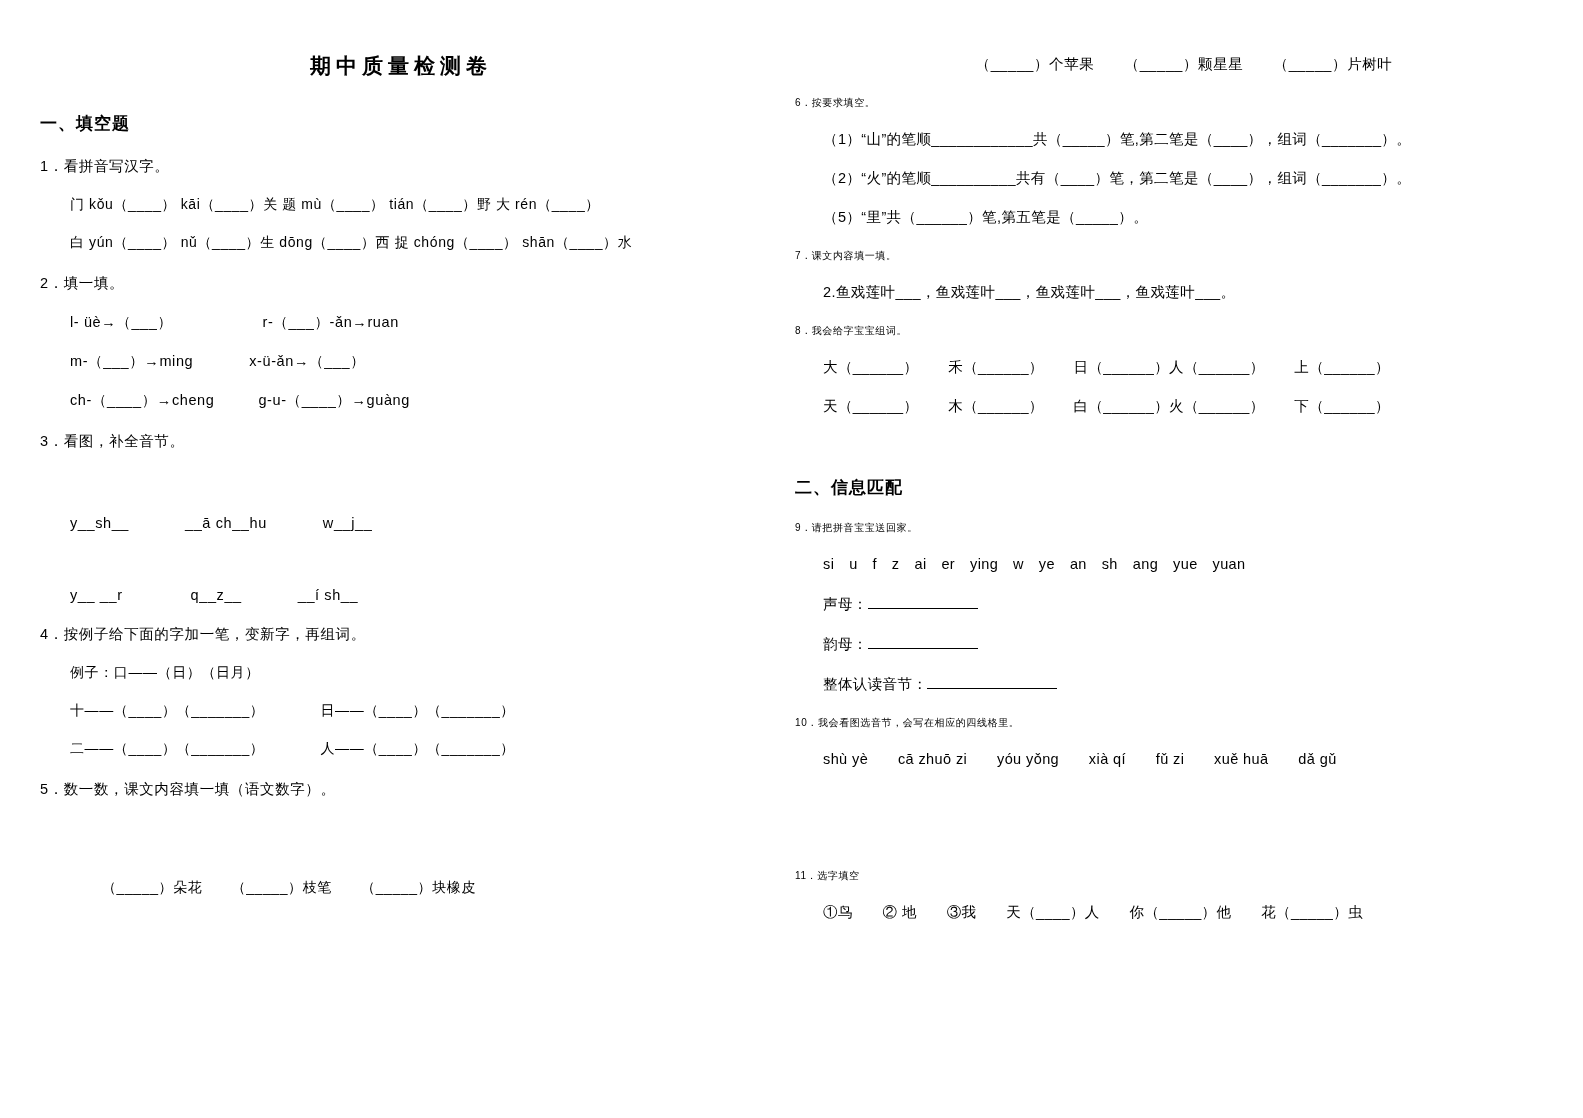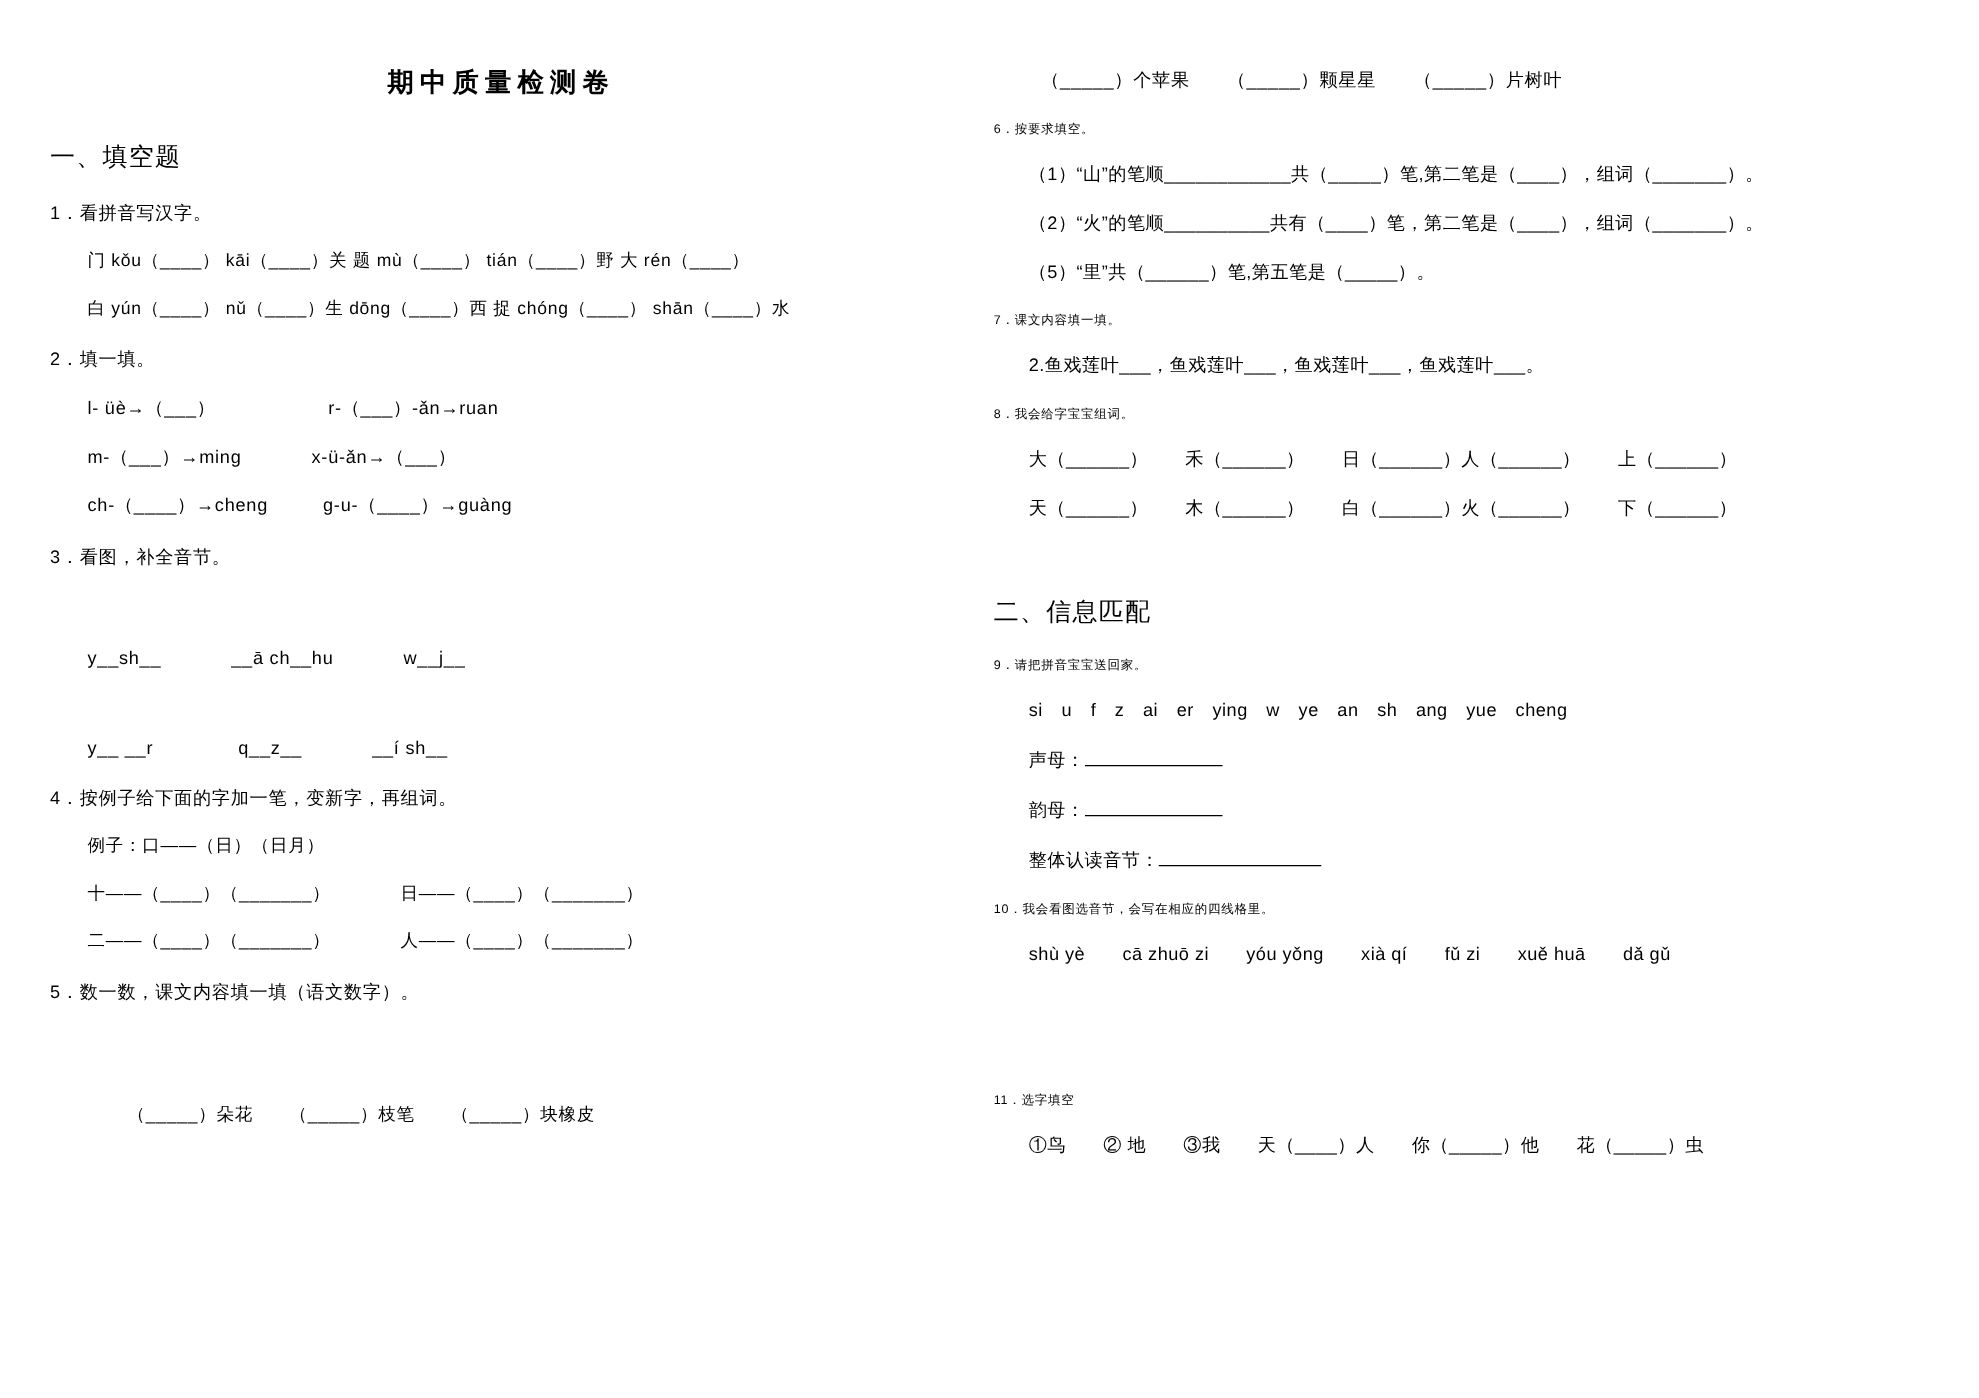--- a/index.html
+++ b/index.html
@@ -33,22 +33,22 @@
   .doc-title {
     font-size: 21px;
     font-weight: bold;
     letter-spacing: 5px;
     text-align: left;
     padding-left: 270px;
     margin-top: 52px;
     margin-bottom: 0;
   }
   .section-head {
-    font-size: 20px;
-    font-weight: normal;
+    font-size: 17px;
+    font-weight: bold;
     margin-top: 32px;
     margin-bottom: 0;
     letter-spacing: 1px;
   }
   .q {
     font-size: 14.5px;
     margin-top: 22px;
     letter-spacing: 0.6px;
   }
   .q-num {
@@ -85,20 +85,21 @@
   }
   .b100 { width: 110px; }
   .b120 { width: 130px; }
   .q-right { font-size: 10px; margin-top: 22px; letter-spacing: 0.6px;}
   .sub { font-size: 14.5px; margin-top: 20px; padding-left: 28px; letter-spacing: 0.4px; white-space: nowrap; }
   .first-right-row {
     font-size: 14.5px;
     margin-top: 55px;
     padding-left: 38px;
     letter-spacing: 0.6px;
+    text-align: center;
   }
 </style>
 </head>
 <body>
 
 <div class="page">
 
   <div class="col col-left">
 
     <div class="doc-title">期中质量检测卷</div>
@@ -175,21 +176,21 @@
       <span class="q-num">8．</span><span>我会给字宝宝组词。</span>
     </div>
     <div class="sub">大（______）　　禾（______）　　日（______）人（______）　　上（______）</div>
     <div class="sub">天（______）　　木（______）　　白（______）火（______）　　下（______）</div>
 
     <div class="section-head" style="margin-top:60px;">二、信息匹配</div>
 
     <div class="q-right">
       <span class="q-num">9．</span><span>请把拼音宝宝送回家。</span>
     </div>
-    <div class="sub">si　u　f　z　ai　er　ying　w　ye　an　sh　ang　yue　cheng</div>
+    <div class="sub">si　u　f　z　ai　er　ying　w　ye　an　sh　ang　yue　yuan</div>
     <div class="sub">
       <span>声母：</span><span class="blank-u b100"></span>
     </div>
     <div class="sub">
       <span>韵母：</span><span class="blank-u b100"></span>
     </div>
     <div class="sub">
       <span>整体认读音节：</span><span class="blank-u b120"></span>
     </div>
 

